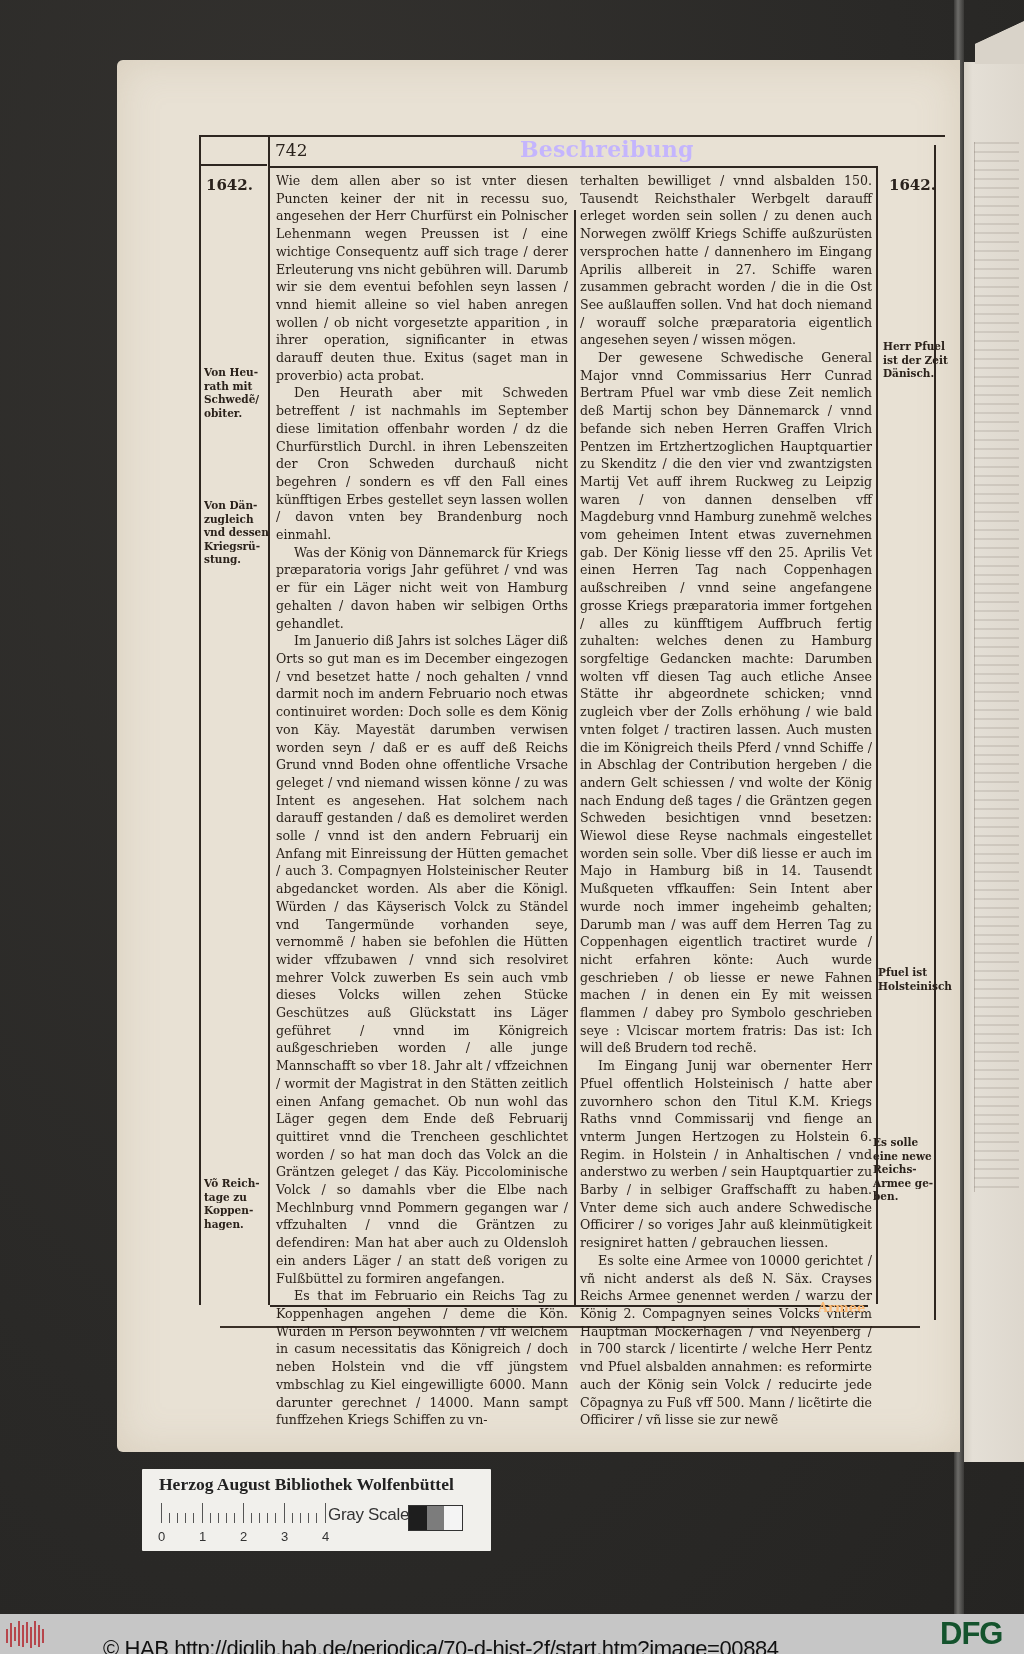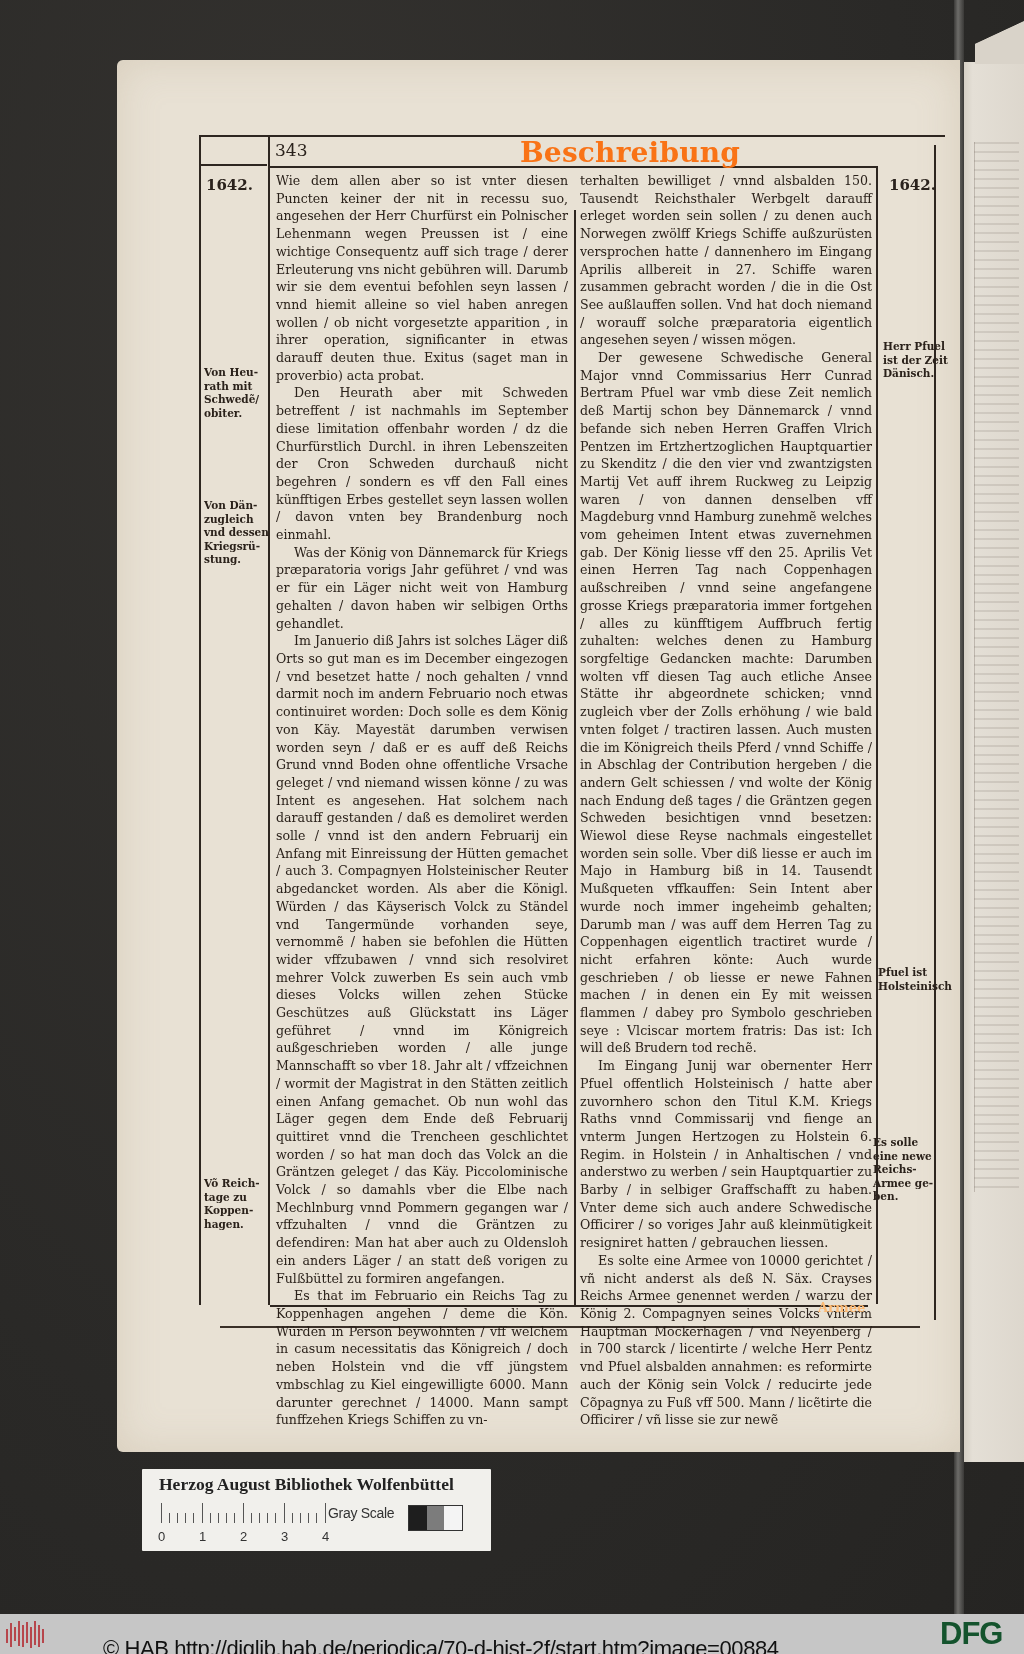--- a/index.html
+++ b/index.html
@@ -42,21 +42,21 @@
   .frame-head-line { position:absolute; left:199px; top:164px; width:68px; height:2px; background:#2e2620; }
   .frame-head-line2 { position:absolute; left:270px; top:166px; width:608px; height:2px; background:#2e2620; }
   .vline { position:absolute; width:2px; background:#2e2620; }
   .frame-bottom { position:absolute; left:270px; top:1305px; width:598px; height:2px; background:#2e2620; }
   .frame-bottom2 { position:absolute; left:220px; top:1326px; width:700px; height:2px; background:#3a3028; }
 
   .page-number {
     position:absolute; left:275px; top:140px; font-size:17px; color:#2a221c;
   }
   .running-head {
-    position:absolute; left:520px; top:136px; font-size:28px; font-weight:bold; color:#f97316;
+    position:absolute; left:520px; top:136px; font-size:22px; font-weight:bold; color:#c4b5fd;
     font-family:"DejaVu Serif", serif; letter-spacing:0.2px;
   }
   .year-left { position:absolute; left:206px; top:176px; font-size:15px; font-weight:bold; color:#2a221c; }
   .year-right { position:absolute; left:889px; top:176px; font-size:15px; font-weight:bold; color:#2a221c; }
 
   .col {
     position:absolute; font-family:"DejaVu Serif", serif;
     font-size:12.6px; line-height:17.7px; color:#2a211a;
     text-align:justify;
   }
@@ -76,21 +76,21 @@
     background:#f1f0ec; border-radius:1px;
   }
   .card-title {
     position:absolute; left:17px; top:5px; font-family:"Liberation Serif", serif;
     font-weight:bold; font-size:17.5px; color:#222;
   }
   .ruler { position:absolute; left:19px; top:34px; width:168px; height:20px; }
   .ruler .tick { position:absolute; bottom:0; width:1px; background:#555; }
   .ruler-labels { position:absolute; left:14px; top:60px; width:200px; font-family:"Liberation Sans", sans-serif; font-size:13px; color:#333; }
   .ruler-labels span { position:absolute; }
-  .gray-label { position:absolute; left:186px; top:36px; font-family:"Liberation Sans", sans-serif; font-size:14px; color:#333; letter-spacing:-.3px; }
+  .gray-label { position:absolute; left:186px; top:36px; font-family:"Liberation Sans", sans-serif; font-size:17px; color:#333; letter-spacing:-.3px; }
   .gray-swatches { position:absolute; left:266px; top:36px; width:53px; height:24px; border:1px solid #333; display:flex; }
   .gray-swatches div { flex:1; }
 
   
   .footer {
     position:absolute; left:0; top:1614px; width:1024px; height:40px; background:#c6c6c6;
   }
   .footer-logo { position:absolute; left:4px; top:5px; width:42px; height:30px; }
   .footer-text {
     position:absolute; left:103px; top:6px; font-family:"Liberation Sans", sans-serif;
@@ -117,21 +117,21 @@
 <div class="frame-head-line"></div>
 <div class="frame-head-line2"></div>
 <div class="vline" style="left:199px;top:135px;height:1170px;"></div>
 <div class="vline" style="left:268px;top:135px;height:1170px;"></div>
 <div class="vline" style="left:574px;top:210px;height:1095px;"></div>
 <div class="vline" style="left:876px;top:166px;height:1138px;"></div>
 <div class="vline" style="left:934px;top:145px;height:1175px;"></div>
 <div class="frame-bottom"></div>
 <div class="frame-bottom2"></div>
 
-<div class="page-number">343</div>
+<div class="page-number">742</div>
 <div class="running-head">Beschreibung</div>
 <div class="year-left">1642.</div>
 <div class="year-right">1642.</div>
 
 <div class="col col-left">
   <p>Wie dem allen aber so ist vnter diesen Puncten keiner der nit in recessu suo, angesehen der Herr Churfürst ein Polnischer Lehenmann wegen Preussen ist / eine wichtige Consequentz auff sich trage / derer Erleuterung vns nicht gebühren will. Darumb wir sie dem eventui befohlen seyn lassen / vnnd hiemit alleine so viel haben anregen wollen / ob nicht vorgesetzte apparition , in ihrer operation, significanter in etwas darauff deuten thue. Exitus (saget man in proverbio) acta probat.</p>
   <p class="ind">Den Heurath aber mit Schweden betreffent / ist nachmahls im September diese limitation offenbahr worden / dz die Churfürstlich Durchl. in ihren Lebenszeiten der Cron Schweden durchauß nicht begehren / sondern es vff den Fall eines künfftigen Erbes gestellet seyn lassen wollen / davon vnten bey Brandenburg noch einmahl.</p>
   <p class="ind">Was der König von Dännemarck für Kriegs præparatoria vorigs Jahr geführet / vnd was er für ein Läger nicht weit von Hamburg gehalten / davon haben wir selbigen Orths gehandlet.</p>
   <p class="ind">Im Januerio diß Jahrs ist solches Läger diß Orts so gut man es im December eingezogen / vnd besetzet hatte / noch gehalten / vnnd darmit noch im andern Februario noch etwas continuiret worden: Doch solle es dem König von Käy. Mayestät darumben verwisen worden seyn / daß er es auff deß Reichs Grund vnnd Boden ohne offentliche Vrsache geleget / vnd niemand wissen könne / zu was Intent es angesehen. Hat solchem nach darauff gestanden / daß es demoliret werden solle / vnnd ist den andern Februarij ein Anfang mit Einreissung der Hütten gemachet / auch 3. Compagnyen Holsteinischer Reuter abgedancket worden. Als aber die Königl. Würden / das Käyserisch Volck zu Ständel vnd Tangermünde vorhanden seye, vernommẽ / haben sie befohlen die Hütten wider vffzubawen / vnnd sich resolviret mehrer Volck zuwerben Es sein auch vmb dieses Volcks willen zehen Stücke Geschützes auß Glückstatt ins Läger geführet / vnnd im Königreich außgeschrieben worden / alle junge Mannschafft so vber 18. Jahr alt / vffzeichnen / wormit der Magistrat in den Stätten zeitlich einen Anfang gemachet. Ob nun wohl das Läger gegen dem Ende deß Februarij quittiret vnnd die Trencheen geschlichtet worden / so hat man doch das Volck an die Gräntzen geleget / das Käy. Piccolominische Volck / so damahls vber die Elbe nach Mechlnburg vnnd Pommern gegangen war / vffzuhalten / vnnd die Gräntzen zu defendiren: Man hat aber auch zu Oldensloh ein anders Läger / an statt deß vorigen zu Fulßbüttel zu formiren angefangen.</p>
   <p class="ind">Es that im Februario ein Reichs Tag zu Koppenhagen angehen / deme die Kön. Würden in Person beywohnten / vff welchem in casum necessitatis das Königreich / doch neben Holstein vnd die vff jüngstem vmbschlag zu Kiel eingewilligte 6000. Mann darunter gerechnet / 14000. Mann sampt funffzehen Kriegs Schiffen zu vn-</p>

